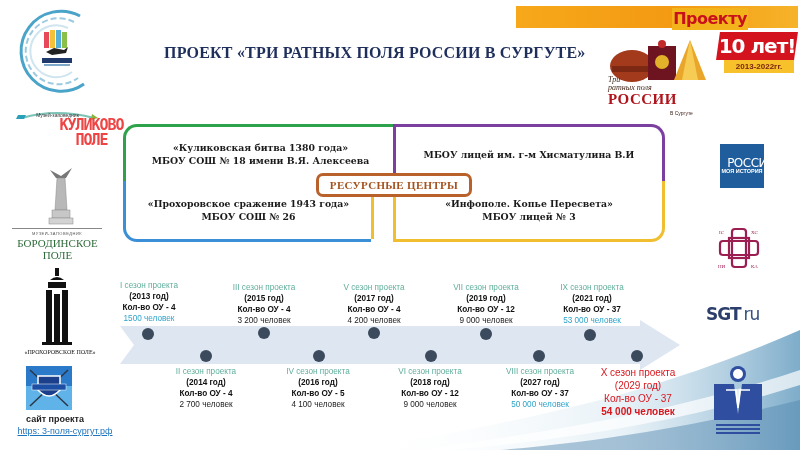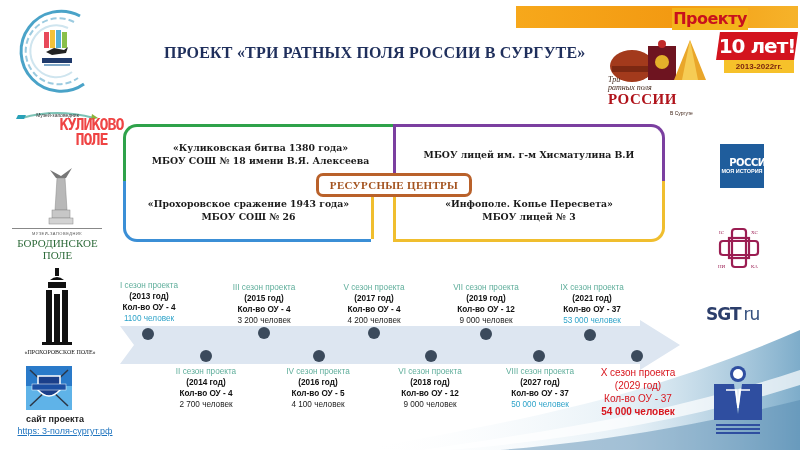--- a/index.html
+++ b/index.html
@@ -72,21 +72,21 @@
     .tl-label .year, .tl-label .ou { font-weight: bold; }
     .tl-label .people { color: #222; }
     .tl-label.hl-blue .people { color: #2ea3c9; }
     .tl-label.final { font-size: 10px; line-height: 13px; color: #d8161e; }
     .tl-label.final .season, .tl-label.final .year, .tl-label.final .ou, .tl-label.final .people { color: #d8161e; font-weight: normal; }
     .tl-label.final .people { font-weight: bold; }
 
     
     .logo-russia { position: absolute; left: 720px; top: 144px; width: 44px; height: 44px; background: #1f5d9c; z-index: 2;
                    display: flex; flex-direction: column; align-items: center; justify-content: center; color: #fff; }
-    .logo-russia .r1 { font-size: 10px; font-weight: bold; line-height: 10px; font-family: "DejaVu Sans", sans-serif; letter-spacing: -0.5px; margin-left: 18px; }
+    .logo-russia .r1 { font-size: 12px; font-weight: normal; line-height: 10px; font-family: "DejaVu Sans", sans-serif; letter-spacing: -0.5px; margin-left: 18px; }
     .logo-russia .r2 { font-size: 5.5px; font-weight: bold; line-height: 7px; }
     .logo-cross { position: absolute; left: 716px; top: 225px; width: 46px; height: 46px; z-index: 2; }
     .logo-sgt { position: absolute; left: 706px; top: 304px; z-index: 2; font-family: "DejaVu Sans", sans-serif; font-size: 17px;
                 color: #2c3e6b; letter-spacing: -1px; }
     .logo-sgt .a { font-weight: bold; }
     .logo-sgt .b { font-weight: normal; color: #35507e; margin-left: 3px; }
     .logo-univ { position: absolute; left: 712px; top: 364px; width: 52px; height: 74px; z-index: 2; }
   </style>
 </head>
 <body>
@@ -219,21 +219,21 @@
 <div class="tl-dot" style="left:425px;top:350px"></div>
 <div class="tl-dot" style="left:480px;top:328px"></div>
 <div class="tl-dot" style="left:533px;top:350px"></div>
 <div class="tl-dot" style="left:584px;top:329px"></div>
 <div class="tl-dot" style="left:631px;top:350px"></div>
 
 <div class="tl-label hl-blue" style="left:89px;top:280px">
   <div class="season">I сезон проекта</div>
   <div class="year">(2013 год)</div>
   <div class="ou">Кол-во ОУ - 4</div>
-  <div class="people">1100 человек</div>
+  <div class="people">1500 человек</div>
 </div>
 <div class="tl-label" style="left:146px;top:366px">
   <div class="season">II сезон проекта</div>
   <div class="year">(2014 год)</div>
   <div class="ou">Кол-во ОУ - 4</div>
   <div class="people">2 700 человек</div>
 </div>
 <div class="tl-label" style="left:204px;top:282px">
   <div class="season">III сезон проекта</div>
   <div class="year">(2015 год)</div>

